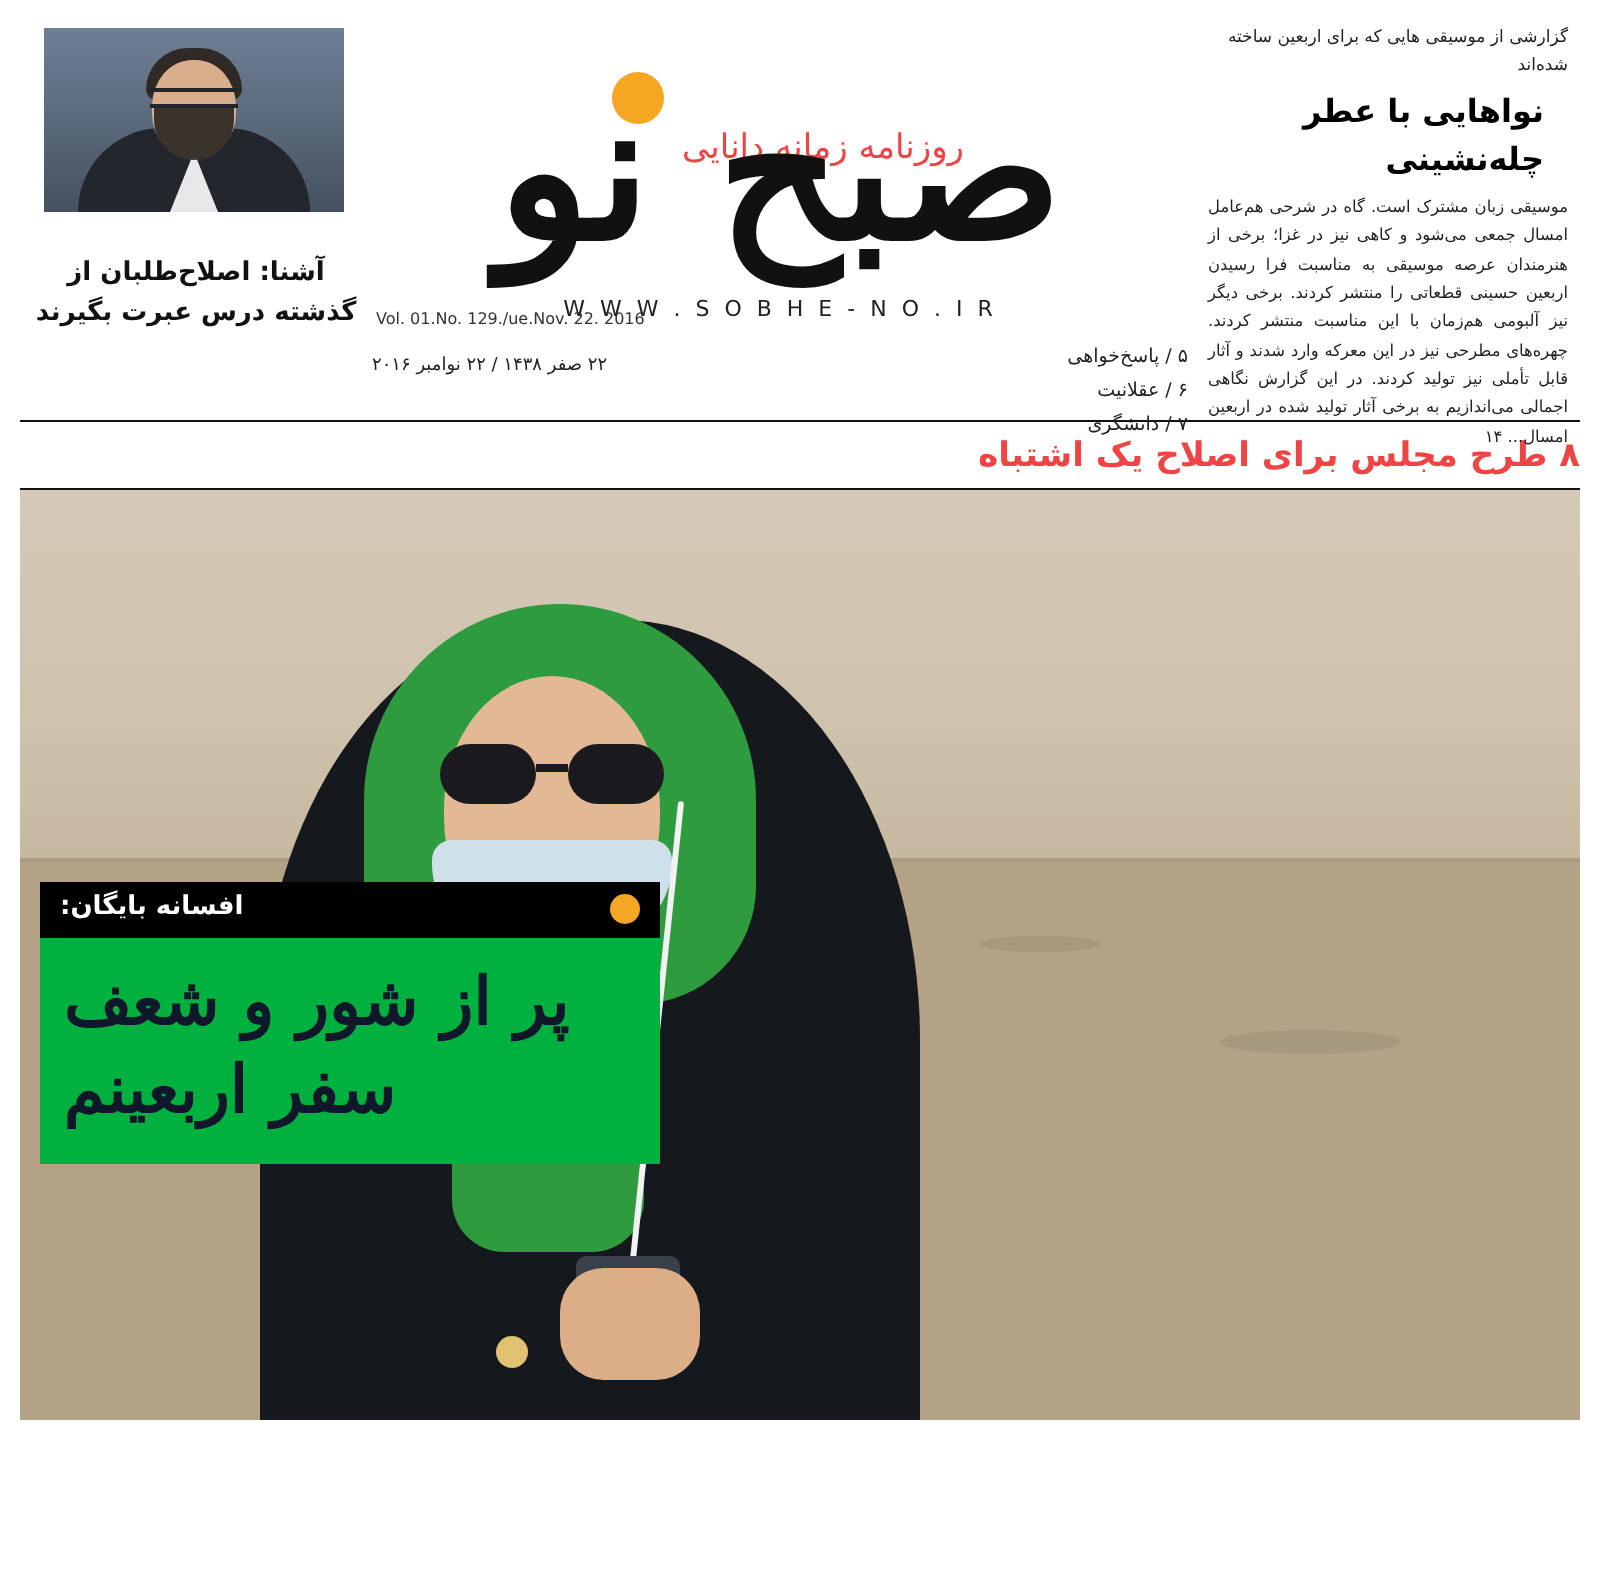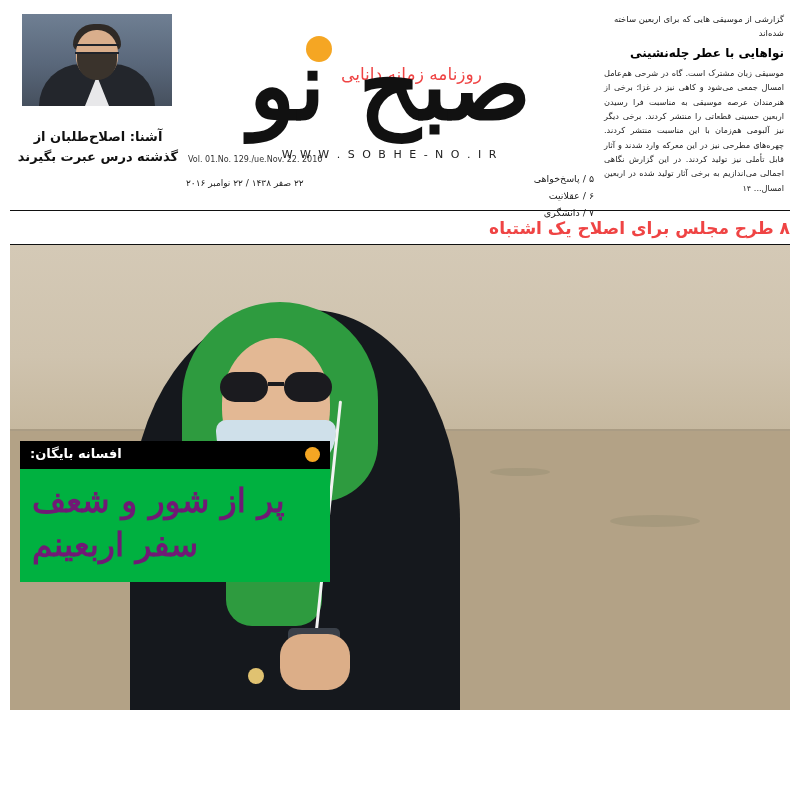--- a/index.html
+++ b/index.html
@@ -189,24 +189,24 @@
     text-align: justify;
   }
   .news-kicker {
     font-size: 8.5px;
     line-height: 1.7;
     color: #222;
     text-align: right;
   }
   .news-title {
     font-weight: bold;
-    font-size: 12px;
+    font-size: 16px;
     line-height: 1.5;
     color: #000;
-    margin: 3px 0 4px;
+    margin: 3px 12px 4px;
     text-align: right;
   }
   .news-body {
     font-size: 8.2px;
     line-height: 1.75;
     color: #222;
     text-align: justify;
   }
 
   
@@ -383,21 +383,21 @@
   .overlay-bullet {
     display: inline-block;
     width: 15px; height: 15px;
     border-radius: 50%;
     background: #f5a623;
     flex: 0 0 auto;
     margin-right: 0;
   }
   .overlay-green {
     background: #00b140;
-    color: #701a75;
+    color: #0f172a;
     padding: 10px 12px 14px;
     text-align: left;
     font-family: "DejaVu Serif", serif;
     font-weight: bold;
     font-size: 33px;
     line-height: 1.35;
   }
   .overlay-green div { white-space: nowrap; }
 </style>
 </head>

